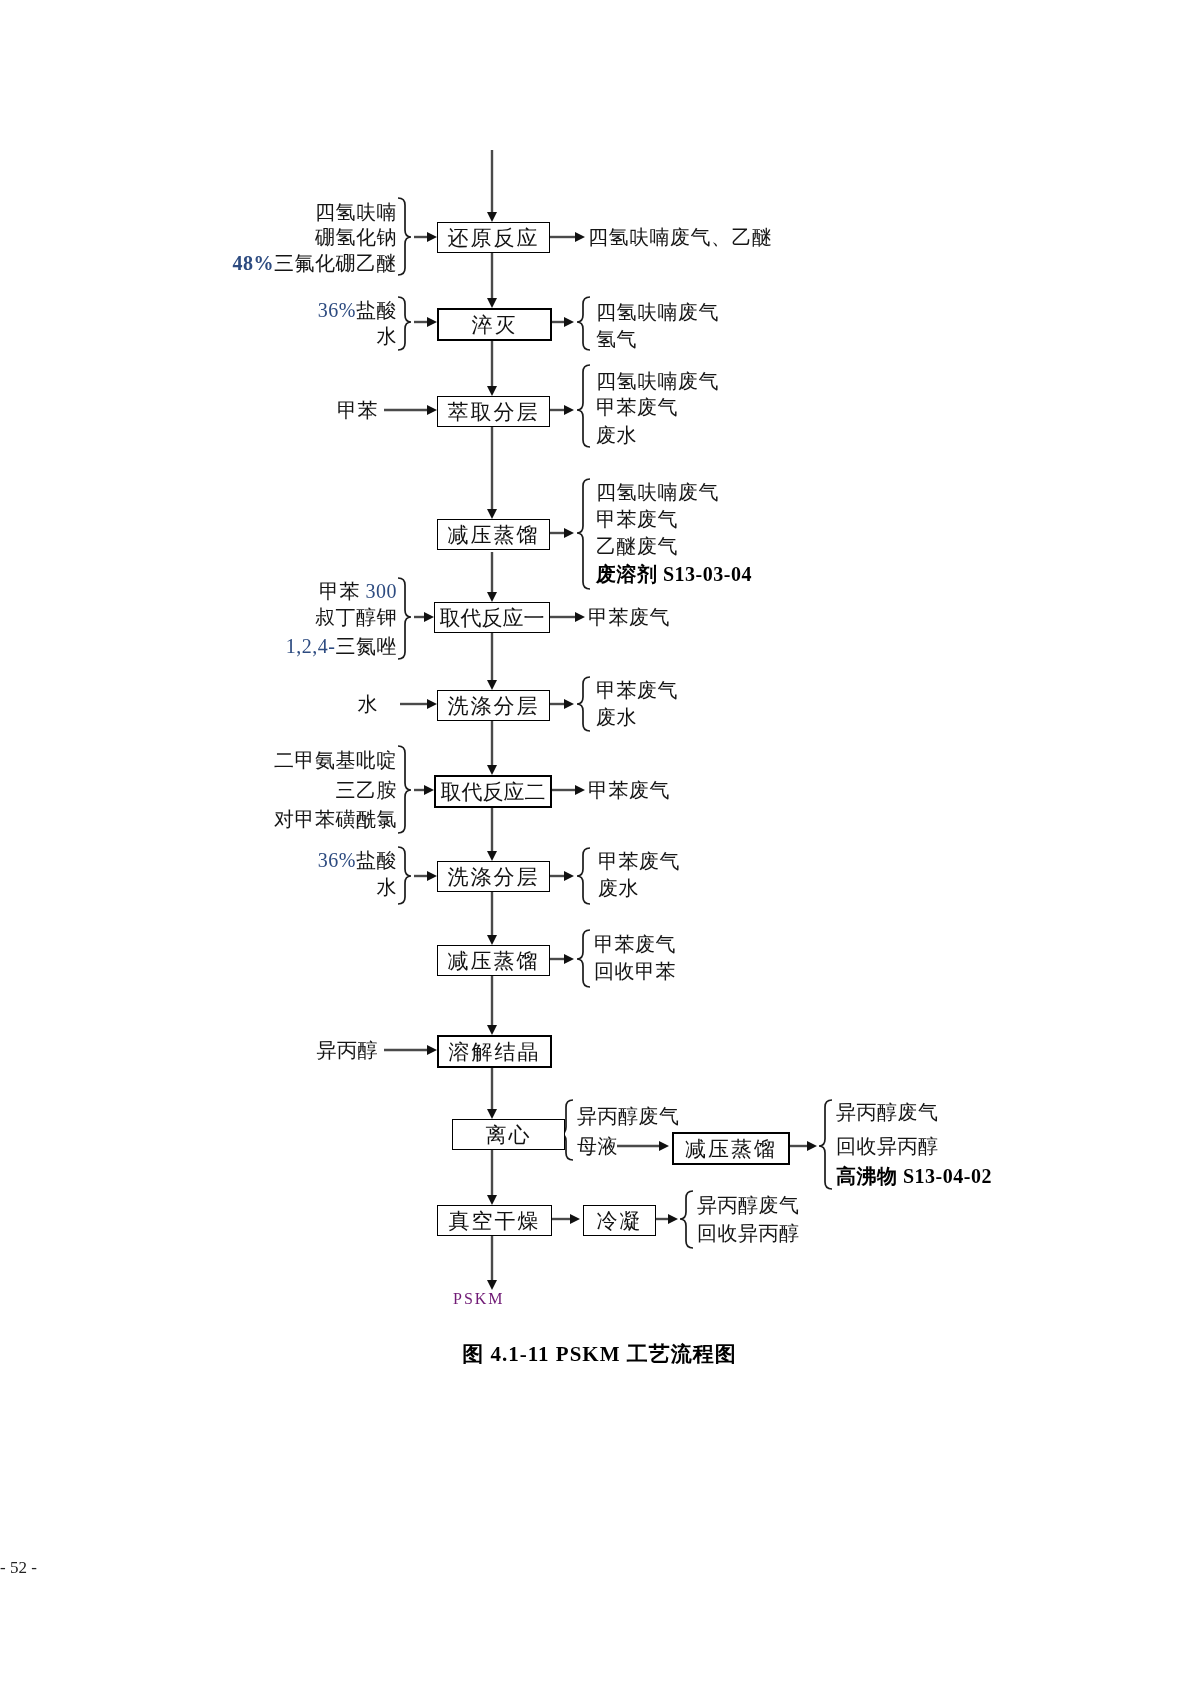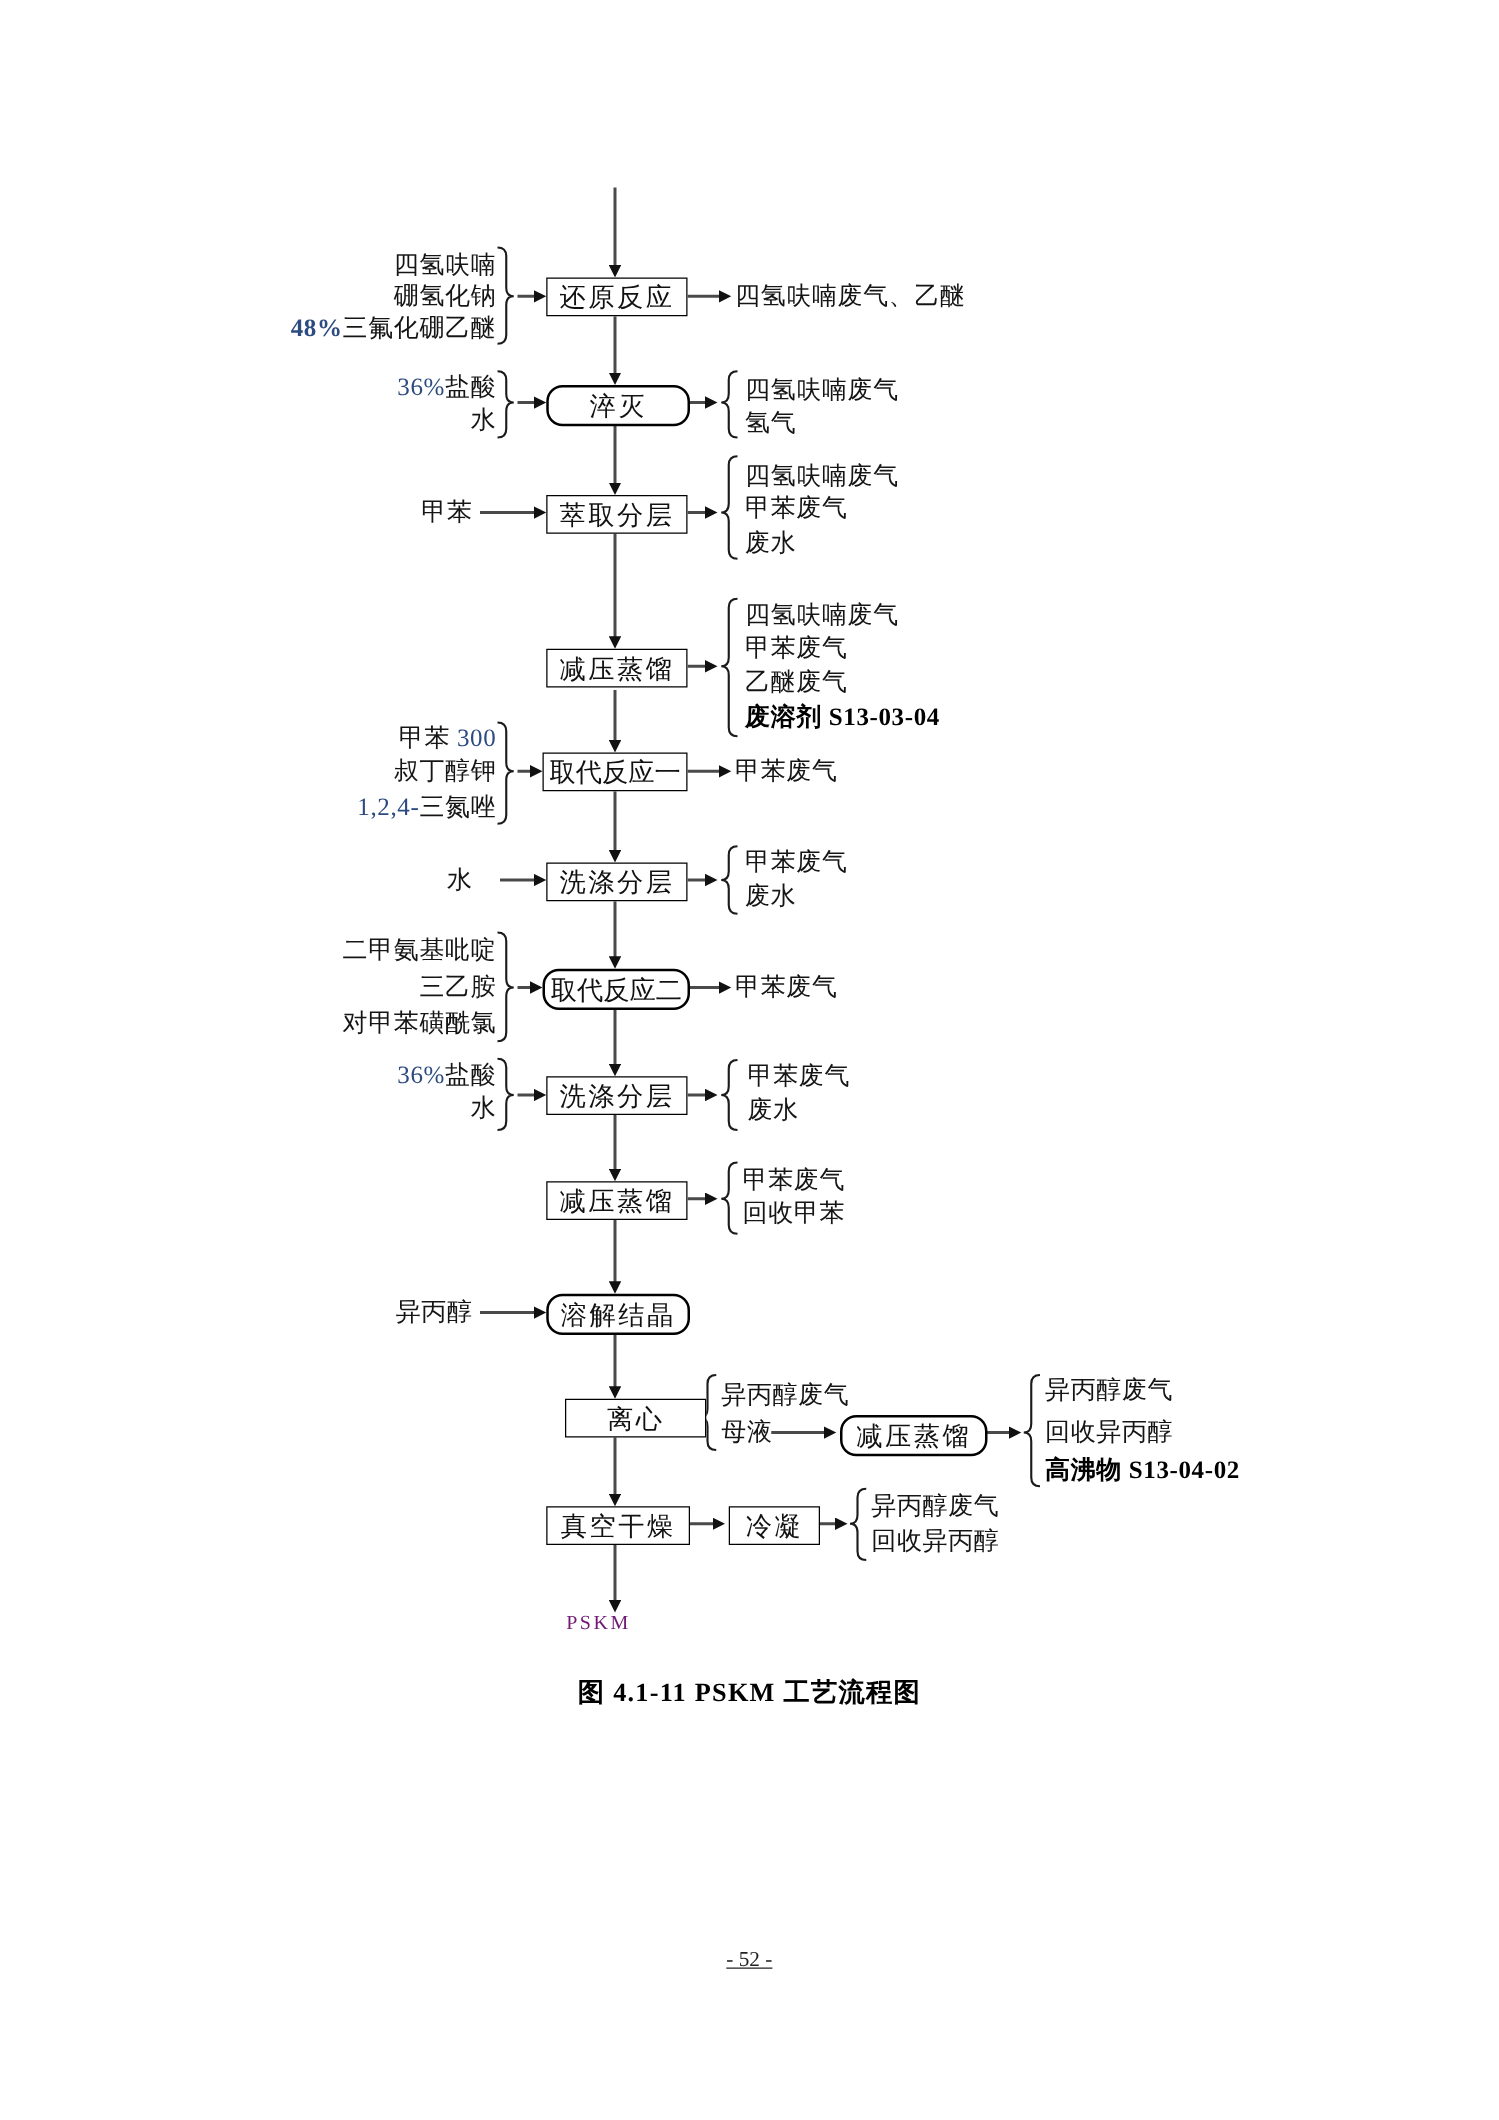--- a/index.html
+++ b/index.html
@@ -7,40 +7,40 @@
     position:relative;width:1199px;height:1696px;background:#ffffff;overflow:hidden;
     font-family:"Liberation Serif","DejaVu Serif",serif;color:#1a1a1a;
   }
   svg.connectors{position:absolute;left:0;top:0;}
   .pbox{
     position:absolute;height:29px;border:1.6px solid #000;background:#fff;
     display:flex;align-items:center;justify-content:center;
     font-size:21px;letter-spacing:2px;white-space:nowrap;color:#111;
     box-sizing:content-box;
   }
-  .thick{border-width:2.6px;border-radius:13px;}
+  .thick{border-width:2.6px;}
   .fl{
     position:absolute;font-size:20px;line-height:25px;white-space:nowrap;color:#151515;
     letter-spacing:0.5px;
   }
   .in{text-align:right;}
   .sp span{font-weight:bold;color:#000;}
   .code{color:#2d4b80;font-weight:bold;}
   .product{
     position:absolute;font-size:16px;letter-spacing:2px;color:#701a75;font-weight:500;
   }
   .caption{
     position:absolute;left:0;width:100%;text-align:center;
     font-size:21px;font-weight:bold;color:#000;letter-spacing:1px;
   }
   .heading{
     position:absolute;font-size:22px;font-weight:bold;color:#000;letter-spacing:1px;
   }
   .footer{
-    position:absolute;left:0;width:100%;text-align:center;font-size:17px;color:#222;text-decoration:underline;
+    position:absolute;left:0;width:100%;font-size:17px;color:#222;
   }
 </style>
 </head>
 <body>
 
 <div class="page">
 
   <svg class="connectors" width="1199" height="1696">
     <defs>
       <marker id="ah" markerUnits="userSpaceOnUse" markerWidth="11" markerHeight="10" refX="1" refY="5" orient="auto">

